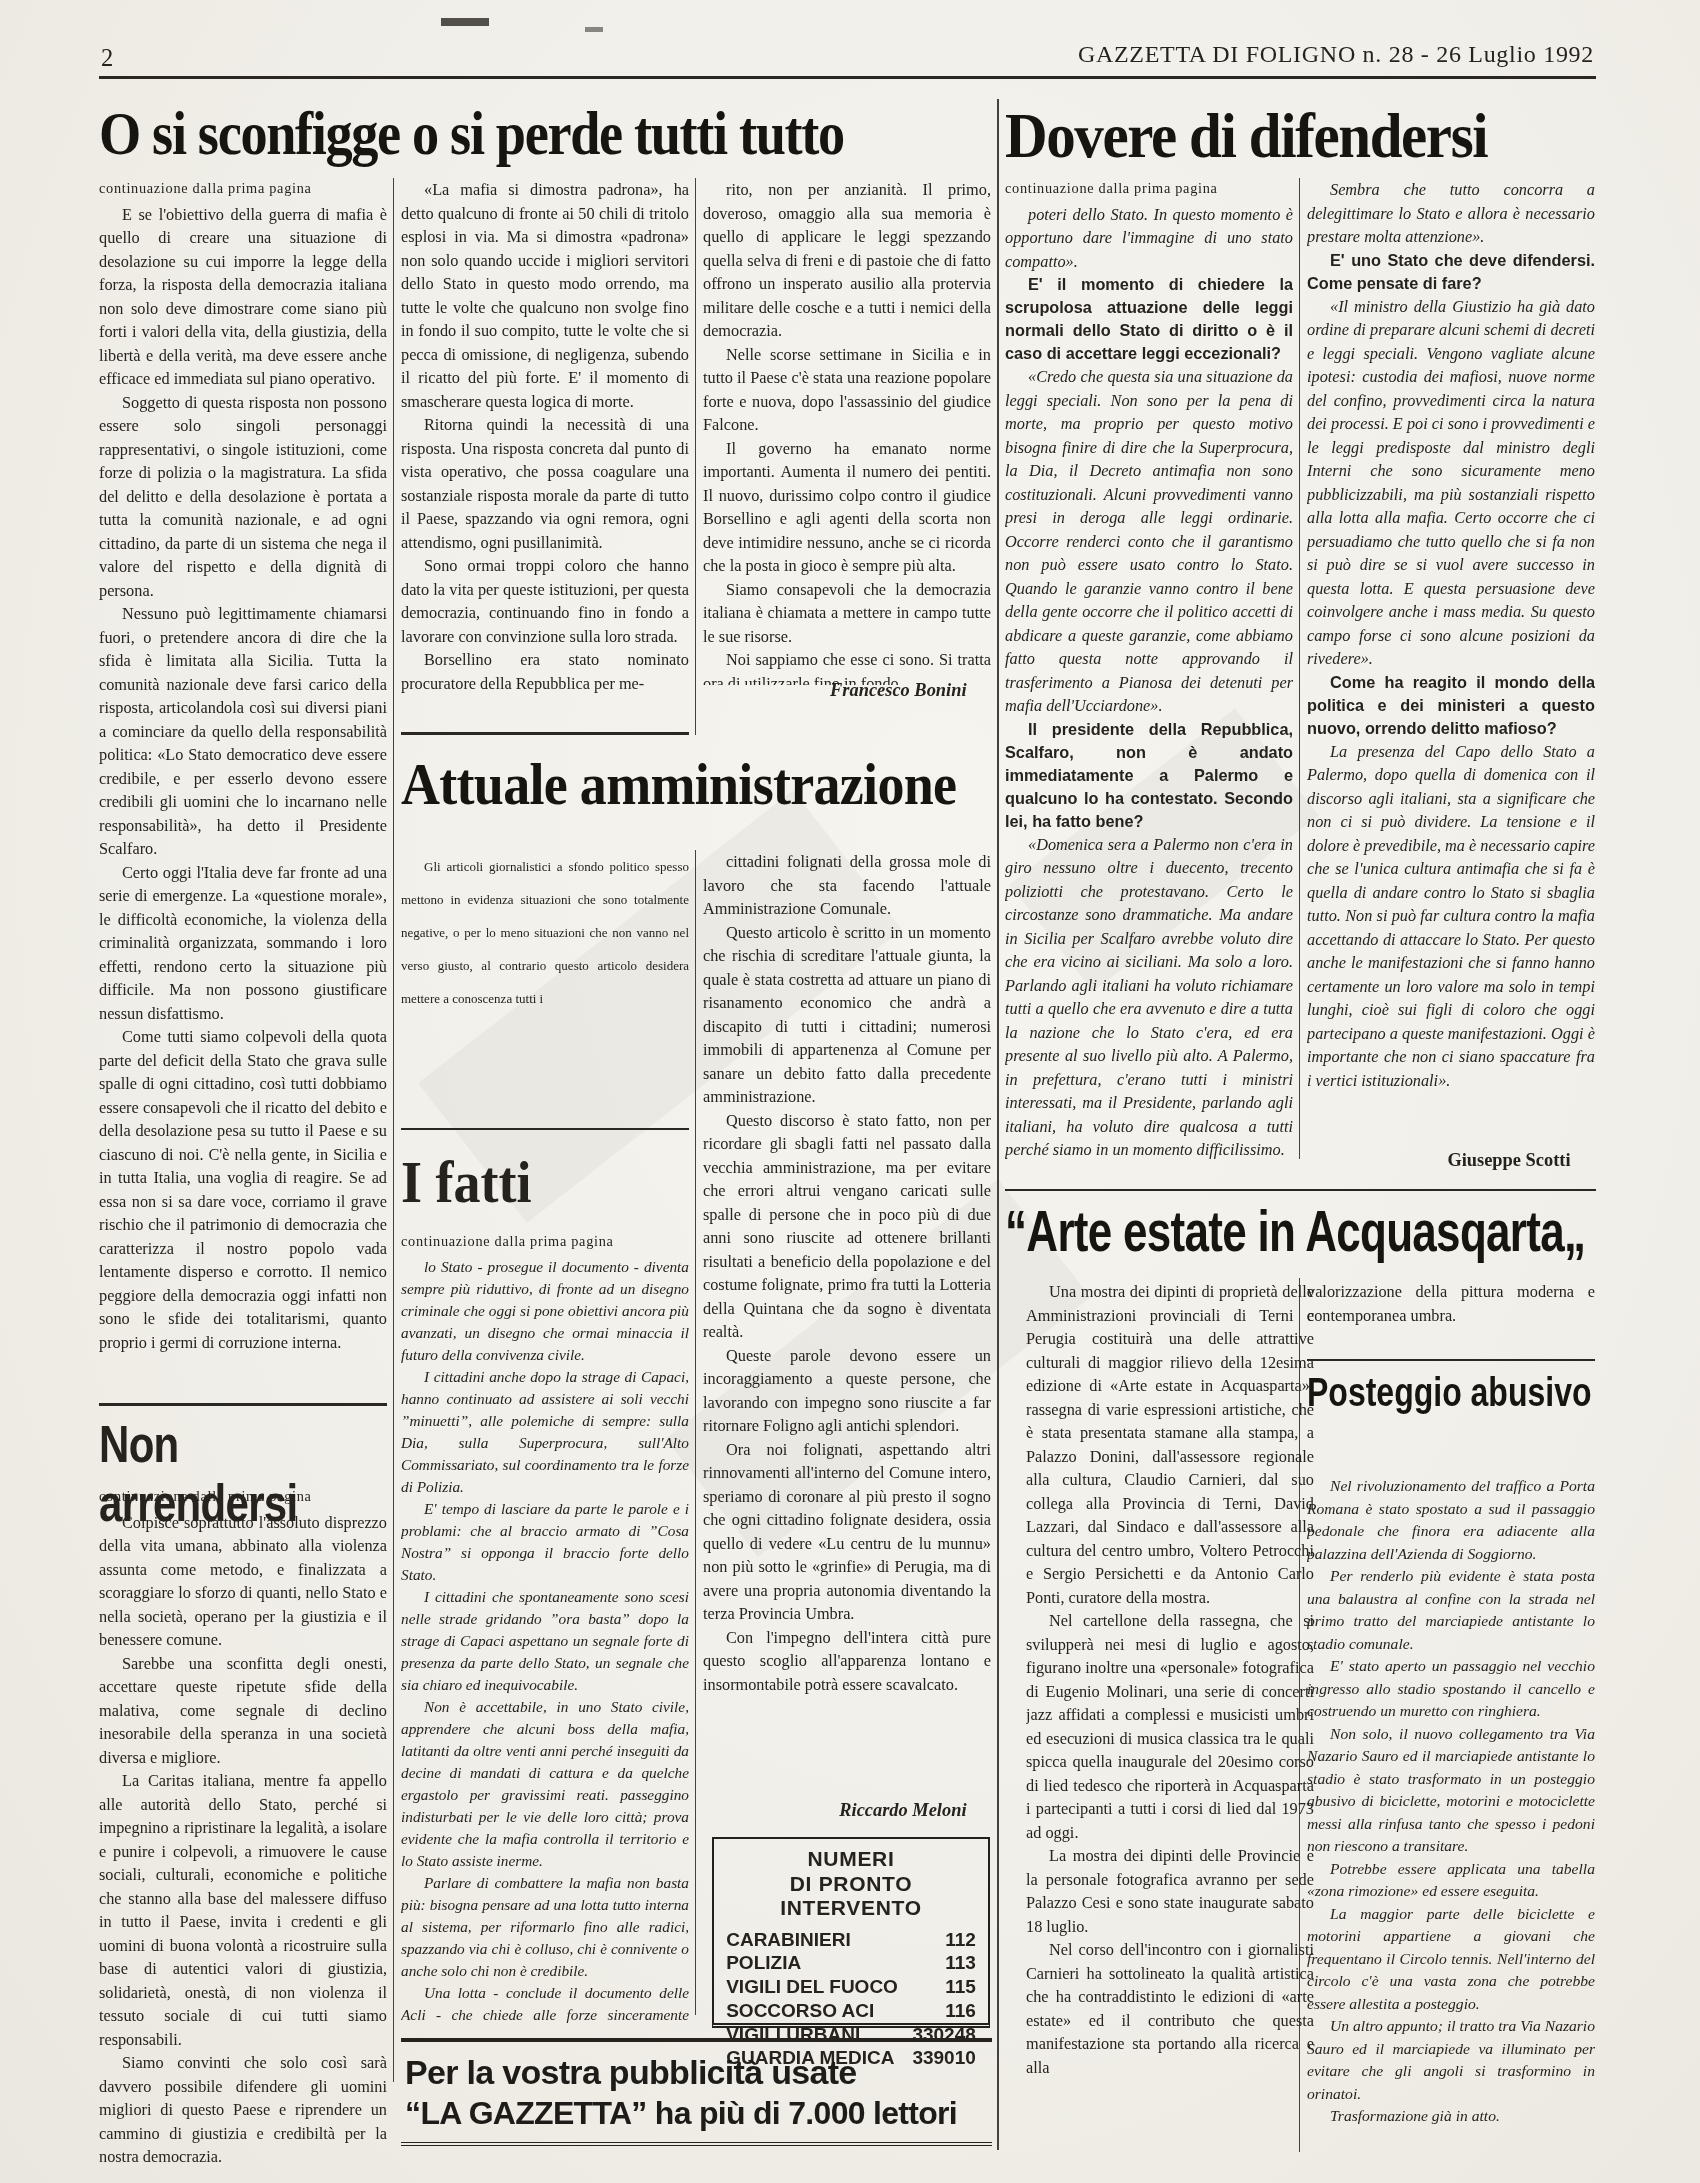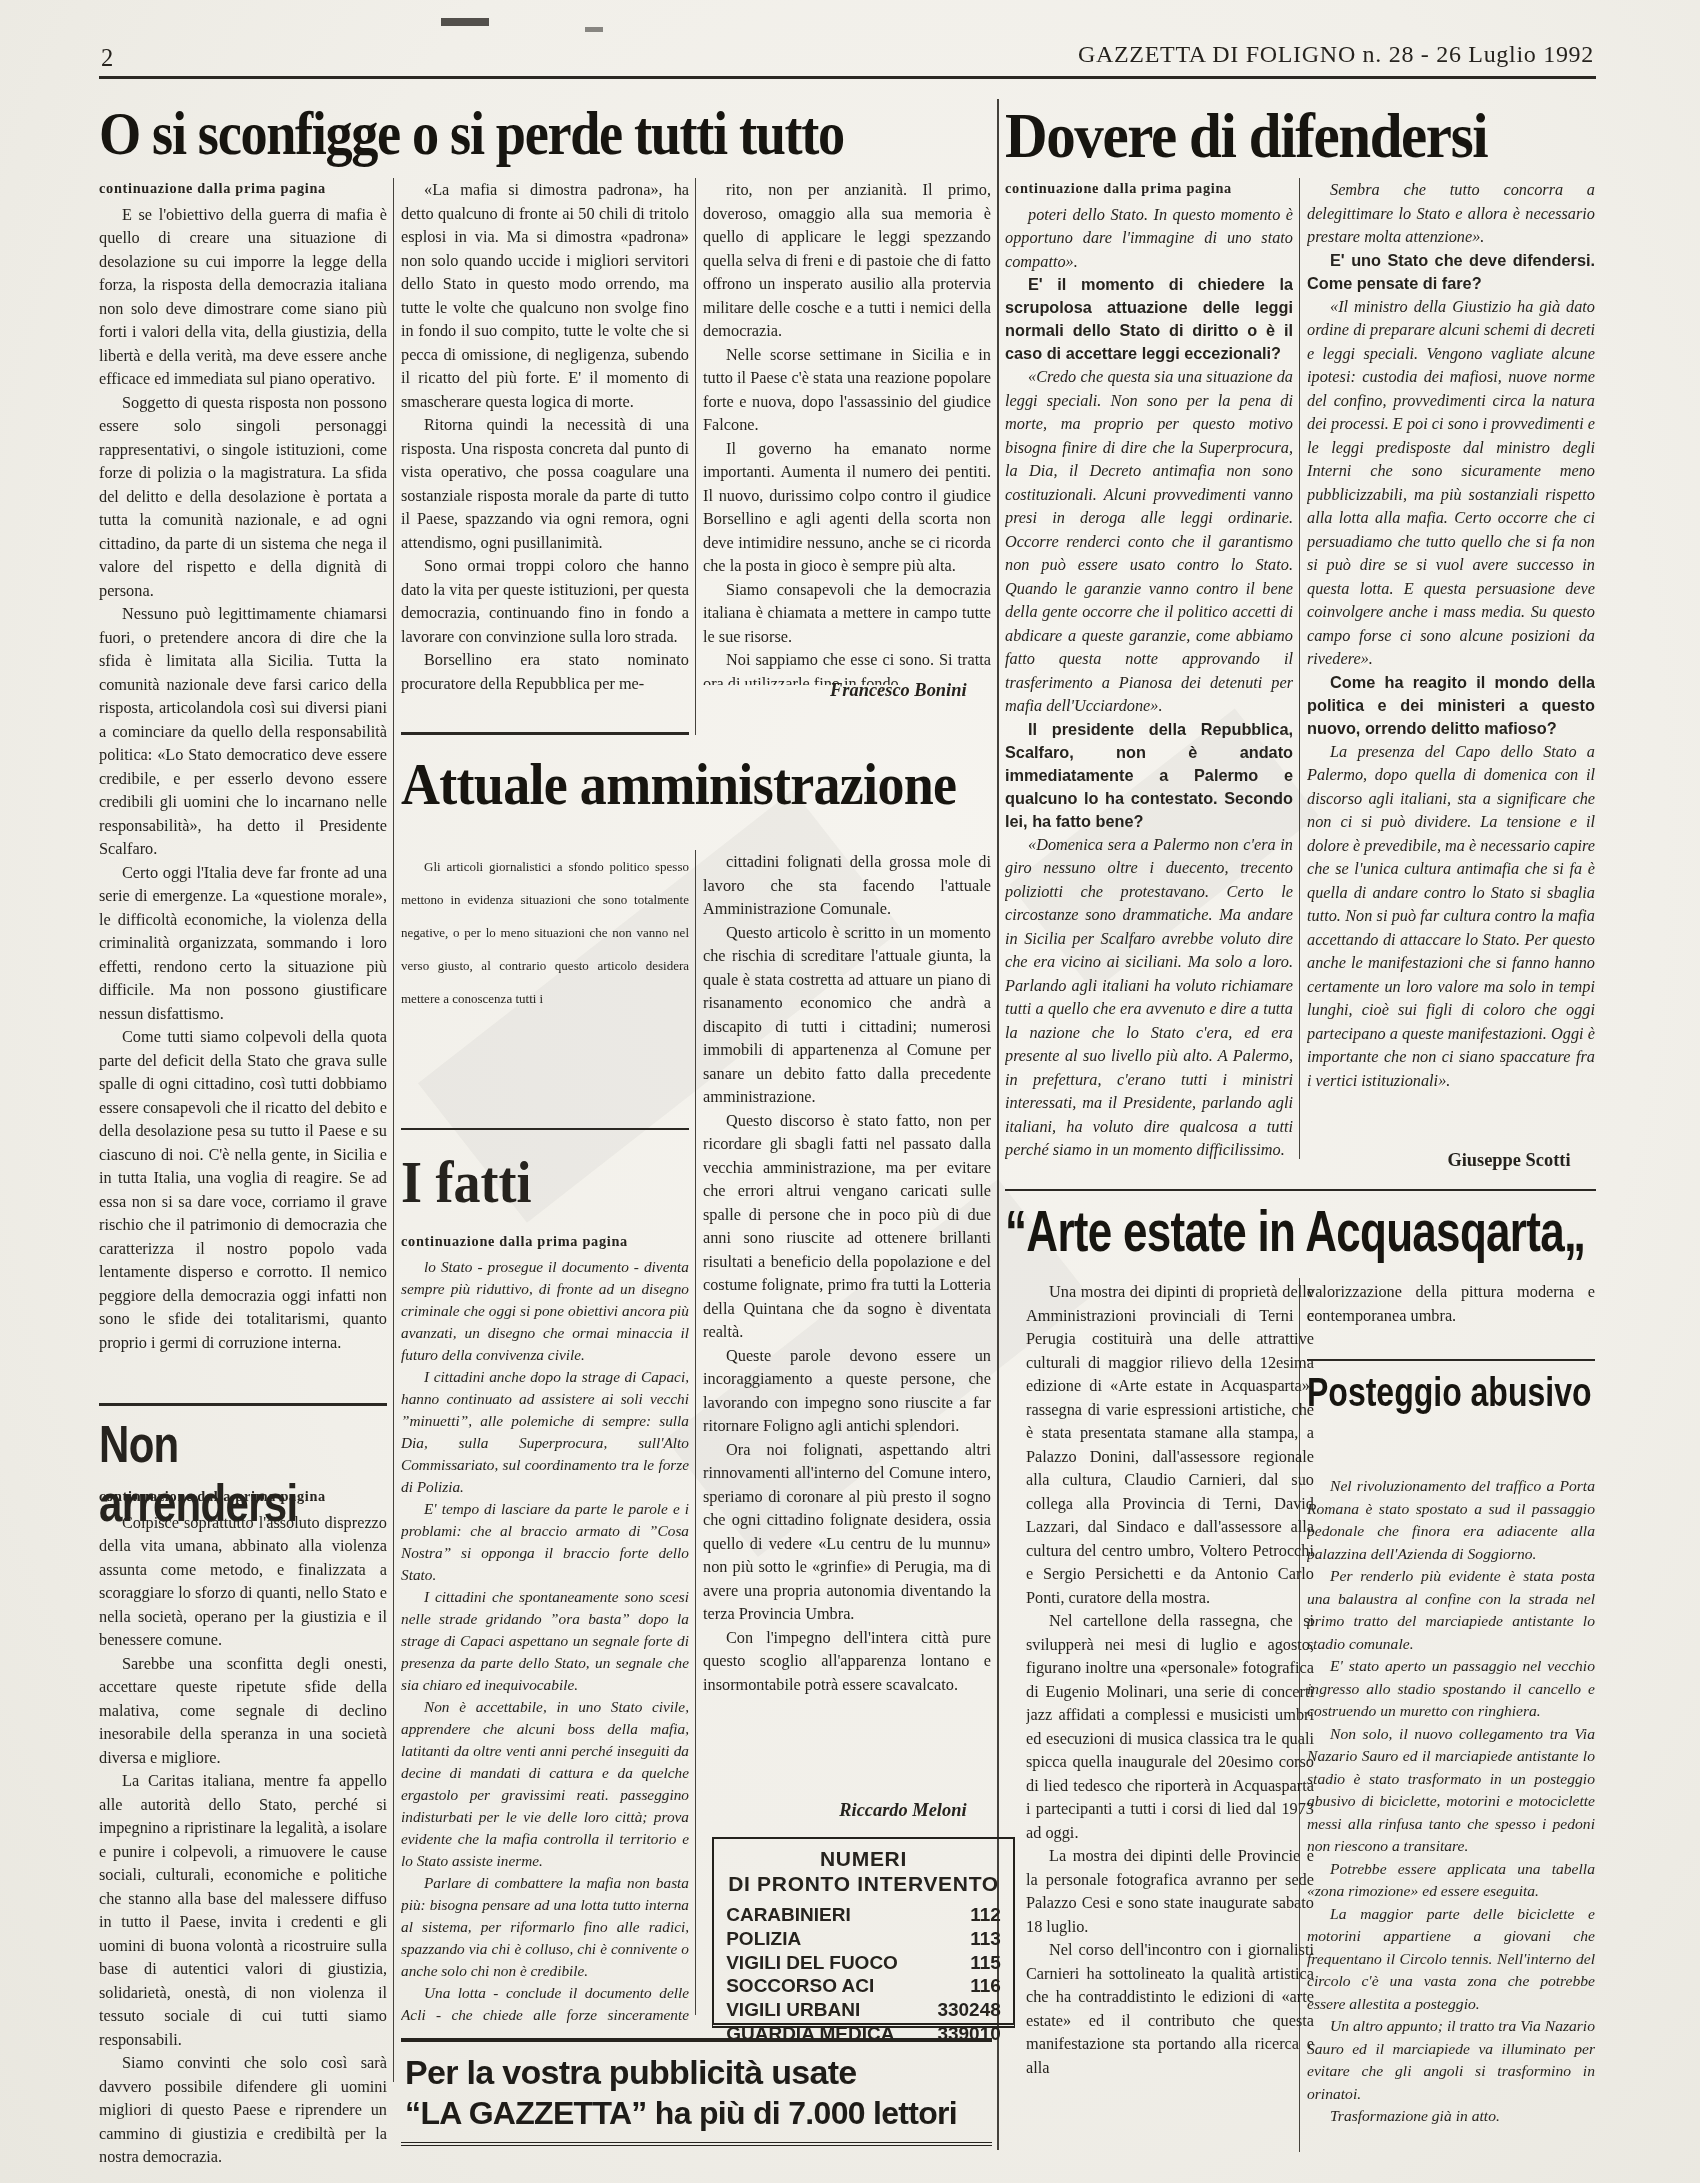--- a/index.html
+++ b/index.html
@@ -4,21 +4,21 @@
 <style>
   html,body{margin:0;padding:0;}
   body{
     width:1701px;height:2183px;position:relative;overflow:hidden;
     background:radial-gradient(ellipse at 55% 38%, #f6f4ef 0%, #f1efe9 55%, #e9e7df 100%);
     font-family:"Liberation Serif", serif;color:#26231e;
   }
   .col{position:absolute;width:288px;text-align:justify;font-size:16.3px;line-height:23.5px;
        overflow:hidden;hyphens:auto;}
   .col p{margin:0;text-indent:23px;}
-  p.b-kicker{text-indent:0;font-weight:700;font-size:14.3px;line-height:20.4px;letter-spacing:0.7px;margin-bottom:4.1px;}
+  p.b-kicker{text-indent:0;font-weight:400;font-size:14.3px;line-height:20.4px;letter-spacing:0.7px;margin-bottom:4.1px;}
   p.b-italic{font-style:italic;}
   p.b-bold{font-family:"Liberation Sans",sans-serif;font-weight:700;font-size:16.3px;line-height:23px;}
   .sig{position:absolute;width:288px;text-align:right;font-weight:700;font-size:18.4px;
        padding-right:24.5px;box-sizing:border-box;}
   .sig.it{font-style:italic;}
   .headline{position:absolute;font-weight:700;color:#171510;white-space:nowrap;}
   .serif-head{font-family:"Liberation Serif",serif;}
   .sans-head{font-family:"Liberation Sans",sans-serif;}
   .vrule{position:absolute;width:1.4px;background:#45423c;}
   .hrule{position:absolute;background:#2b2823;}
@@ -44,21 +44,21 @@
   #headline-ifatti{position:relative;display:inline-block;font-size:54px;transform:scaleY(1.1);transform-origin:left top;margin:0 0 12.2px 0;}
   #i-fatti-body{position:absolute;left:0;top:83px;width:288px;height:799px;}
   #i-fatti-body p{font-size:15.3px;line-height:22px;}
   #i-fatti-body p.b-kicker{font-size:14.3px;line-height:20.4px;}
 
   #col3-top{left:703px;top:178px;height:507px;}
   #sig-bonini{left:703px;top:680px;}
   #col3-attuale{left:703px;top:850px;height:947px;}
   #sig-meloni{left:703px;top:1800px;}
 
-  #numeri-box{position:absolute;left:712px;top:1837px;width:303px;height:191px;box-sizing:border-box;
+  #numeri-box{position:absolute;left:712px;top:1837px;width:278px;height:191px;box-sizing:border-box;
       border:2.7px solid #23211c;border-bottom:5.4px double #23211c;padding:8.2px 12.2px;
       font-family:"Liberation Sans",sans-serif;font-weight:700;}
   #numeri-box .ttl{text-align:center;font-size:21px;line-height:24.5px;letter-spacing:0.7px;}
   #numeri-box .row{display:flex;justify-content:space-between;font-size:19px;line-height:21px;margin-top:2.7px;}
 
   #col4-interview{left:1005px;top:178px;height:1007px;}
   #col5-interview{left:1307px;top:178px;height:969px;}
   #sig-scotti{left:1307px;top:1150px;font-style:normal;}
 
   #arte-rule{left:1005px;top:1189px;width:591px;height:2px;}

